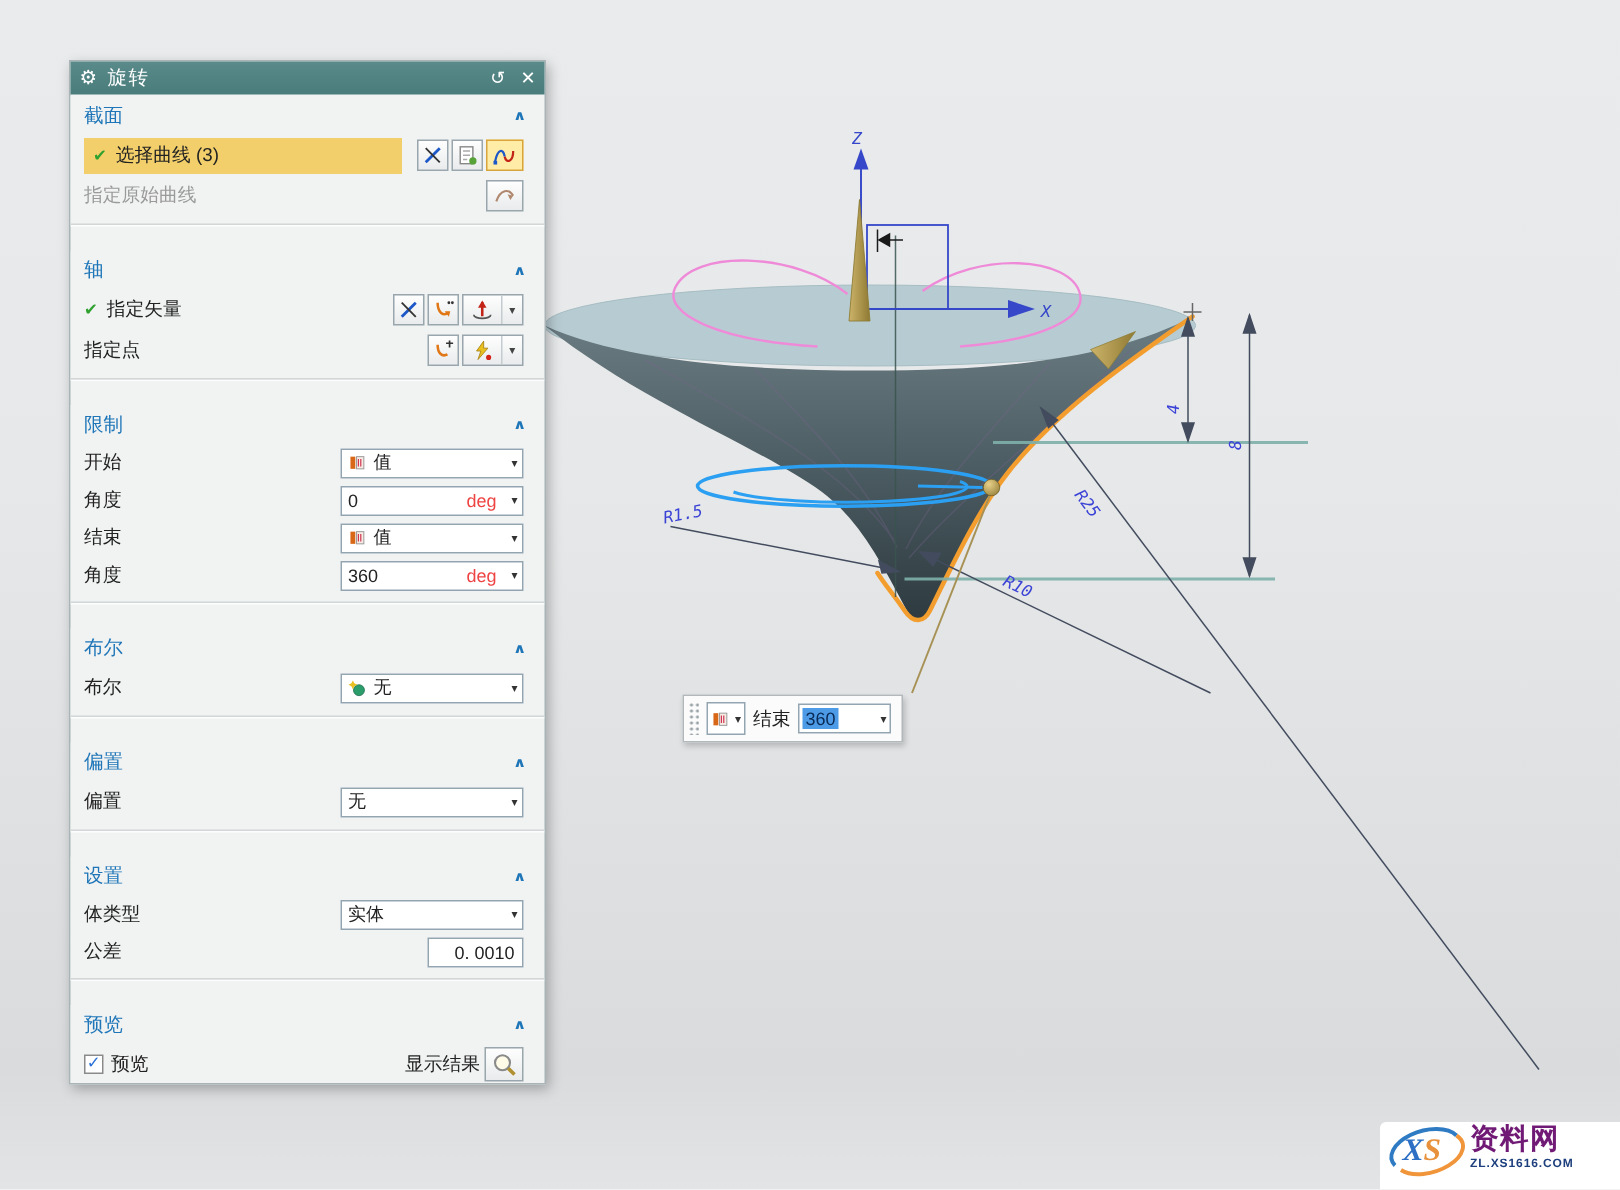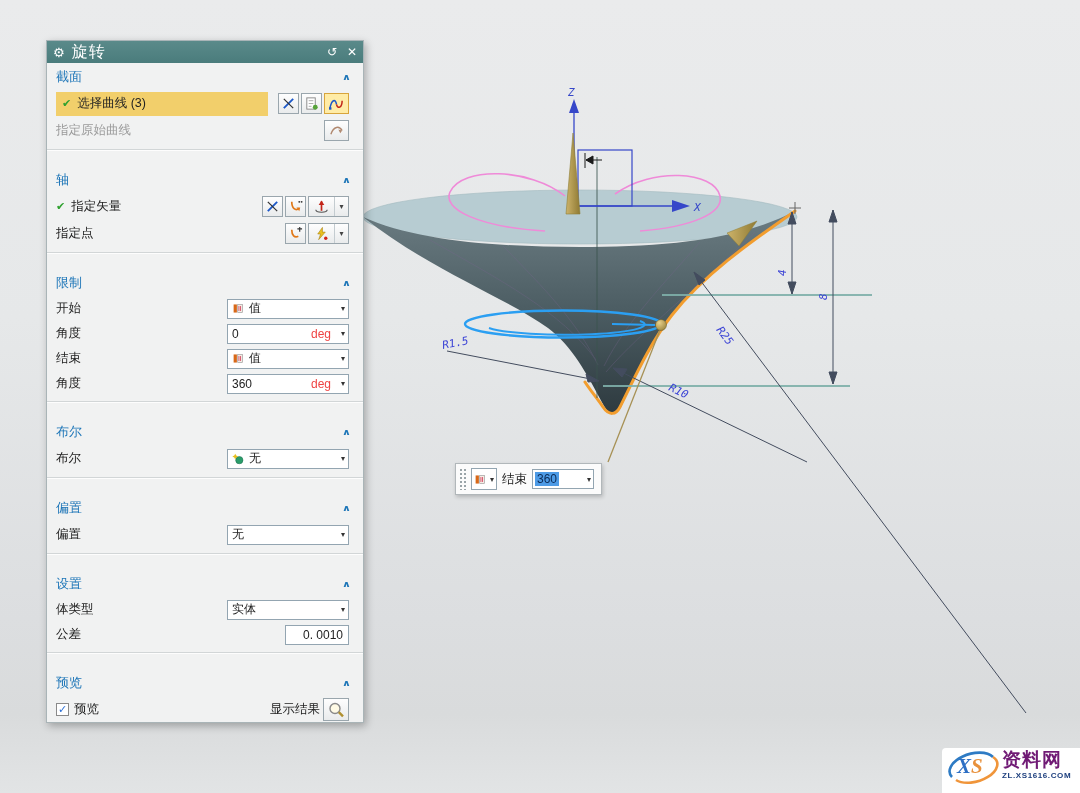--- a/index.html
+++ b/index.html
@@ -16,21 +16,21 @@
     position:absolute;left:46px;top:40px;width:318px;height:683px;
     background:#f1f2f2;border:1px solid #a9b4b7;box-sizing:border-box;
     box-shadow:2px 3px 8px rgba(0,0,0,.28);
     display:flex;flex-direction:column;font-size:12.5px;color:#222;
   }
   .titlebar{
     height:22px;flex:0 0 22px;display:flex;align-items:center;
     background:linear-gradient(180deg,#5a8a8a,#4a7c7c);color:#fff;padding:0 6px;
   }
   .tb-ico{font-size:13px;margin-right:7px;}
-  .tb-title{font-size:16px;letter-spacing:1px;}
+  .tb-title{font-size:13px;letter-spacing:1px;}
   .tb-right{margin-left:auto;display:flex;gap:10px;font-size:12px;}
   .tb-right span{cursor:default;}
   .dbody{flex:1;display:flex;flex-direction:column;overflow:hidden;gap:16px;}
   .sec{border-bottom:1px solid #d2d6d7;box-shadow:0 1px 0 #fdfdfd;padding:1px 0 5px;}
   .sec-h{display:flex;align-items:center;height:26px;padding:0 12px 0 9px;color:#1e76b8;font-size:13px;}
   .caret{margin-left:auto;color:#1e76b8;font-size:11px;font-weight:bold;transform:scaleY(.8);}
   .row{display:flex;align-items:center;height:25px;padding:0 14px 0 9px;}
   .row.tall{height:27px;}
   .lbl{font-size:12.5px;}
   .lbl.dim{color:#9a9a9a;}
@@ -78,21 +78,21 @@
   .grip{width:7px;height:22px;background-image:radial-gradient(#9aa4a8 1px,transparent 1.1px);background-size:4px 4px;}
   .mini-combo{display:flex;align-items:center;height:20px;border:1px solid #93a5b1;background:#fff;padding:0 2px;gap:3px;}
   .mini-combo .dd{font-size:8px;color:#333;}
   .mini-lbl{font-size:12.5px;color:#222;}
   .mini-input{width:62px;height:20px;border:1px solid #93a5b1;background:#fff;display:flex;align-items:center;padding:0 2px;box-sizing:border-box;}
   .mini-input .selval{background:#4d9be6;color:#0a2a55;font-size:12px;padding:0 2px;}
   .mini-input .dd{margin-left:auto;font-size:8px;color:#333;}
 
   
   .wm{
-    position:absolute;right:0;bottom:0;width:138px;height:45px;background:#fff;border-radius:4px 0 0 0;
+    position:absolute;right:0;bottom:0;width:160px;height:45px;background:#fff;border-radius:4px 0 0 0;
     display:flex;align-items:center;padding:0 4px 12px 2px;box-sizing:border-box;gap:2px;
   }
   .wm-name{font-size:19px;font-weight:bold;color:#701a75;line-height:1;letter-spacing:1px;}
   .wm-url{font-size:8px;font-weight:bold;color:#1d3f7e;letter-spacing:.6px;margin-top:2px;}
 </style>
 </head>
 <body>
 
 <svg id="scene" width="1080" height="793" viewBox="0 0 1080 793">
   <defs>

